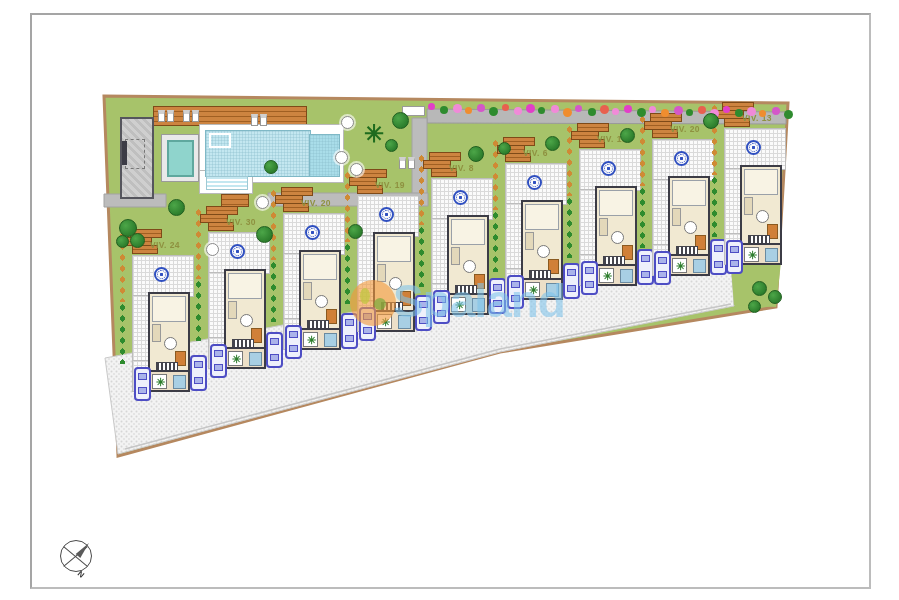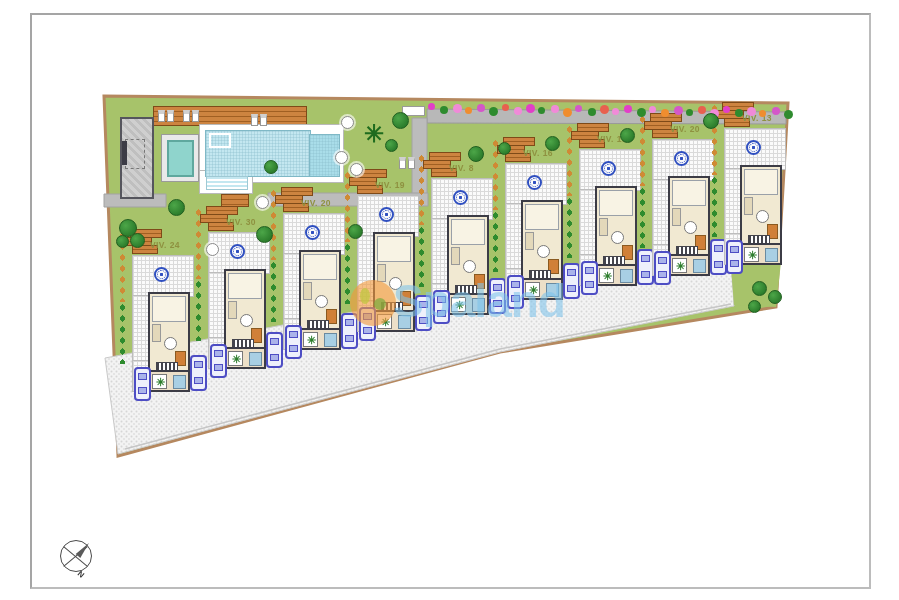--- a/index.html
+++ b/index.html
@@ -262,21 +262,21 @@
       <div class="car abs" style="left:22px;top:142px;width:17px;height:34px;"></div>
       <div class="car abs car2" style="left:78px;top:130px;width:17px;height:36px;"></div>
       <div class="shrub abs" style="left:44px;top:152px;font-size:11px;">✳</div>
     </div>
       <div class="abs villa" style="z-index: 3; left: 485px; top: 133px;">
       <div class="hedge-col abs" style="--hc:#cf8a35;left:6px;top:5px;height:72px;"></div>
       <div class="hedge-col abs" style="--hc:#2e8b2e;left:6px;top:77px;height:62px;"></div>
       <div class="pergola-bar" style="left:18px;top:4px;width:30px;"></div>
       <div class="pergola-bar" style="left:12px;top:12px;width:26px;"></div>
       <div class="pergola-bar" style="left:20px;top:20px;width:24px;"></div>
-      <div class="vlabel">VIV. 16</div>
+      <div class="vlabel">VIV. 6</div>
       <div class="checker abs" style="left:20px;top:30px;width:60px;height:40px;"></div>
       <div class="checker abs" style="left:20px;top:70px;width:15px;height:65px;"></div>
       <div class="checker abs" style="left:20px;top:135px;width:15px;height:30px;"></div>
       <div class="rosette abs" style="left:42px;top:42px;width:15px;height:15px;"></div>
       <div class="house">
         <div class="room-top"></div>
         <div class="sofa"></div>
         <div class="htable"></div>
         <div class="kitchen"></div>
         <div class="stairs"></div>

